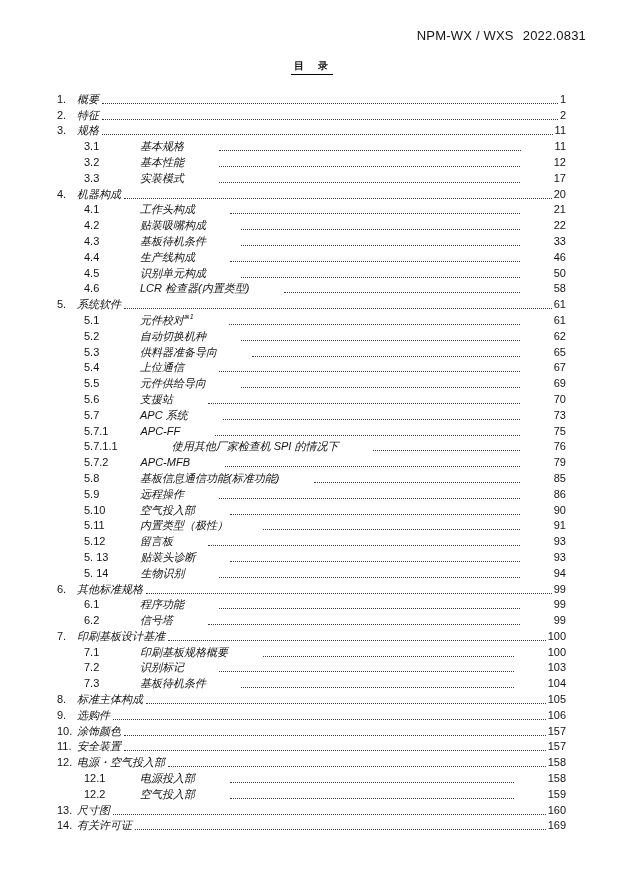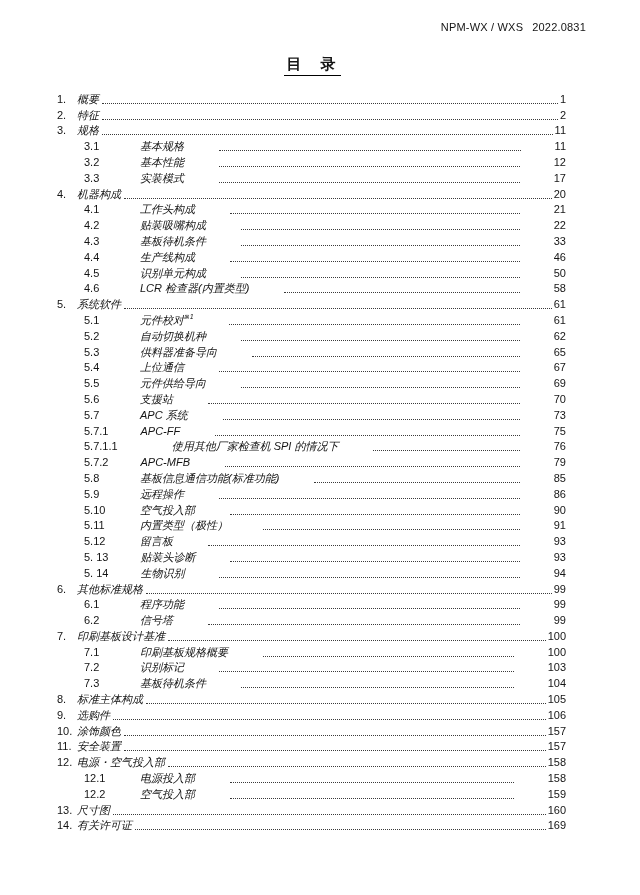--- a/index.html
+++ b/index.html
@@ -8,37 +8,37 @@
     width: 640px;
     height: 895px;
     margin: 0 auto;
     background: #ffffff;
     color: #141414;
     font-family: "Liberation Sans", "DejaVu Sans", sans-serif;
     overflow: hidden;
   }
   .doc-header {
     position: absolute;
-    top: 21px;
+    top: 28px;
     right: 54px;
-    font-size: 11px;
+    font-size: 13px;
     letter-spacing: 0.2px;
     white-space: nowrap;
   }
   .hdr-date { margin-left: 9px; }
   .title-wrap {
     position: absolute;
     top: 55px;
     left: 0;
     width: 100%;
     text-align: center;
   }
   .page-title {
     display: inline-block;
-    font-size: 15px;
+    font-size: 10px;
     font-weight: bold;
     letter-spacing: 2px;
     border-bottom: 1.5px solid #000;
     padding: 0 3px 1px 3px;
     margin-right: 16px;
     white-space: pre;
   }
   .toc {
     position: absolute;
     top: 90px;

